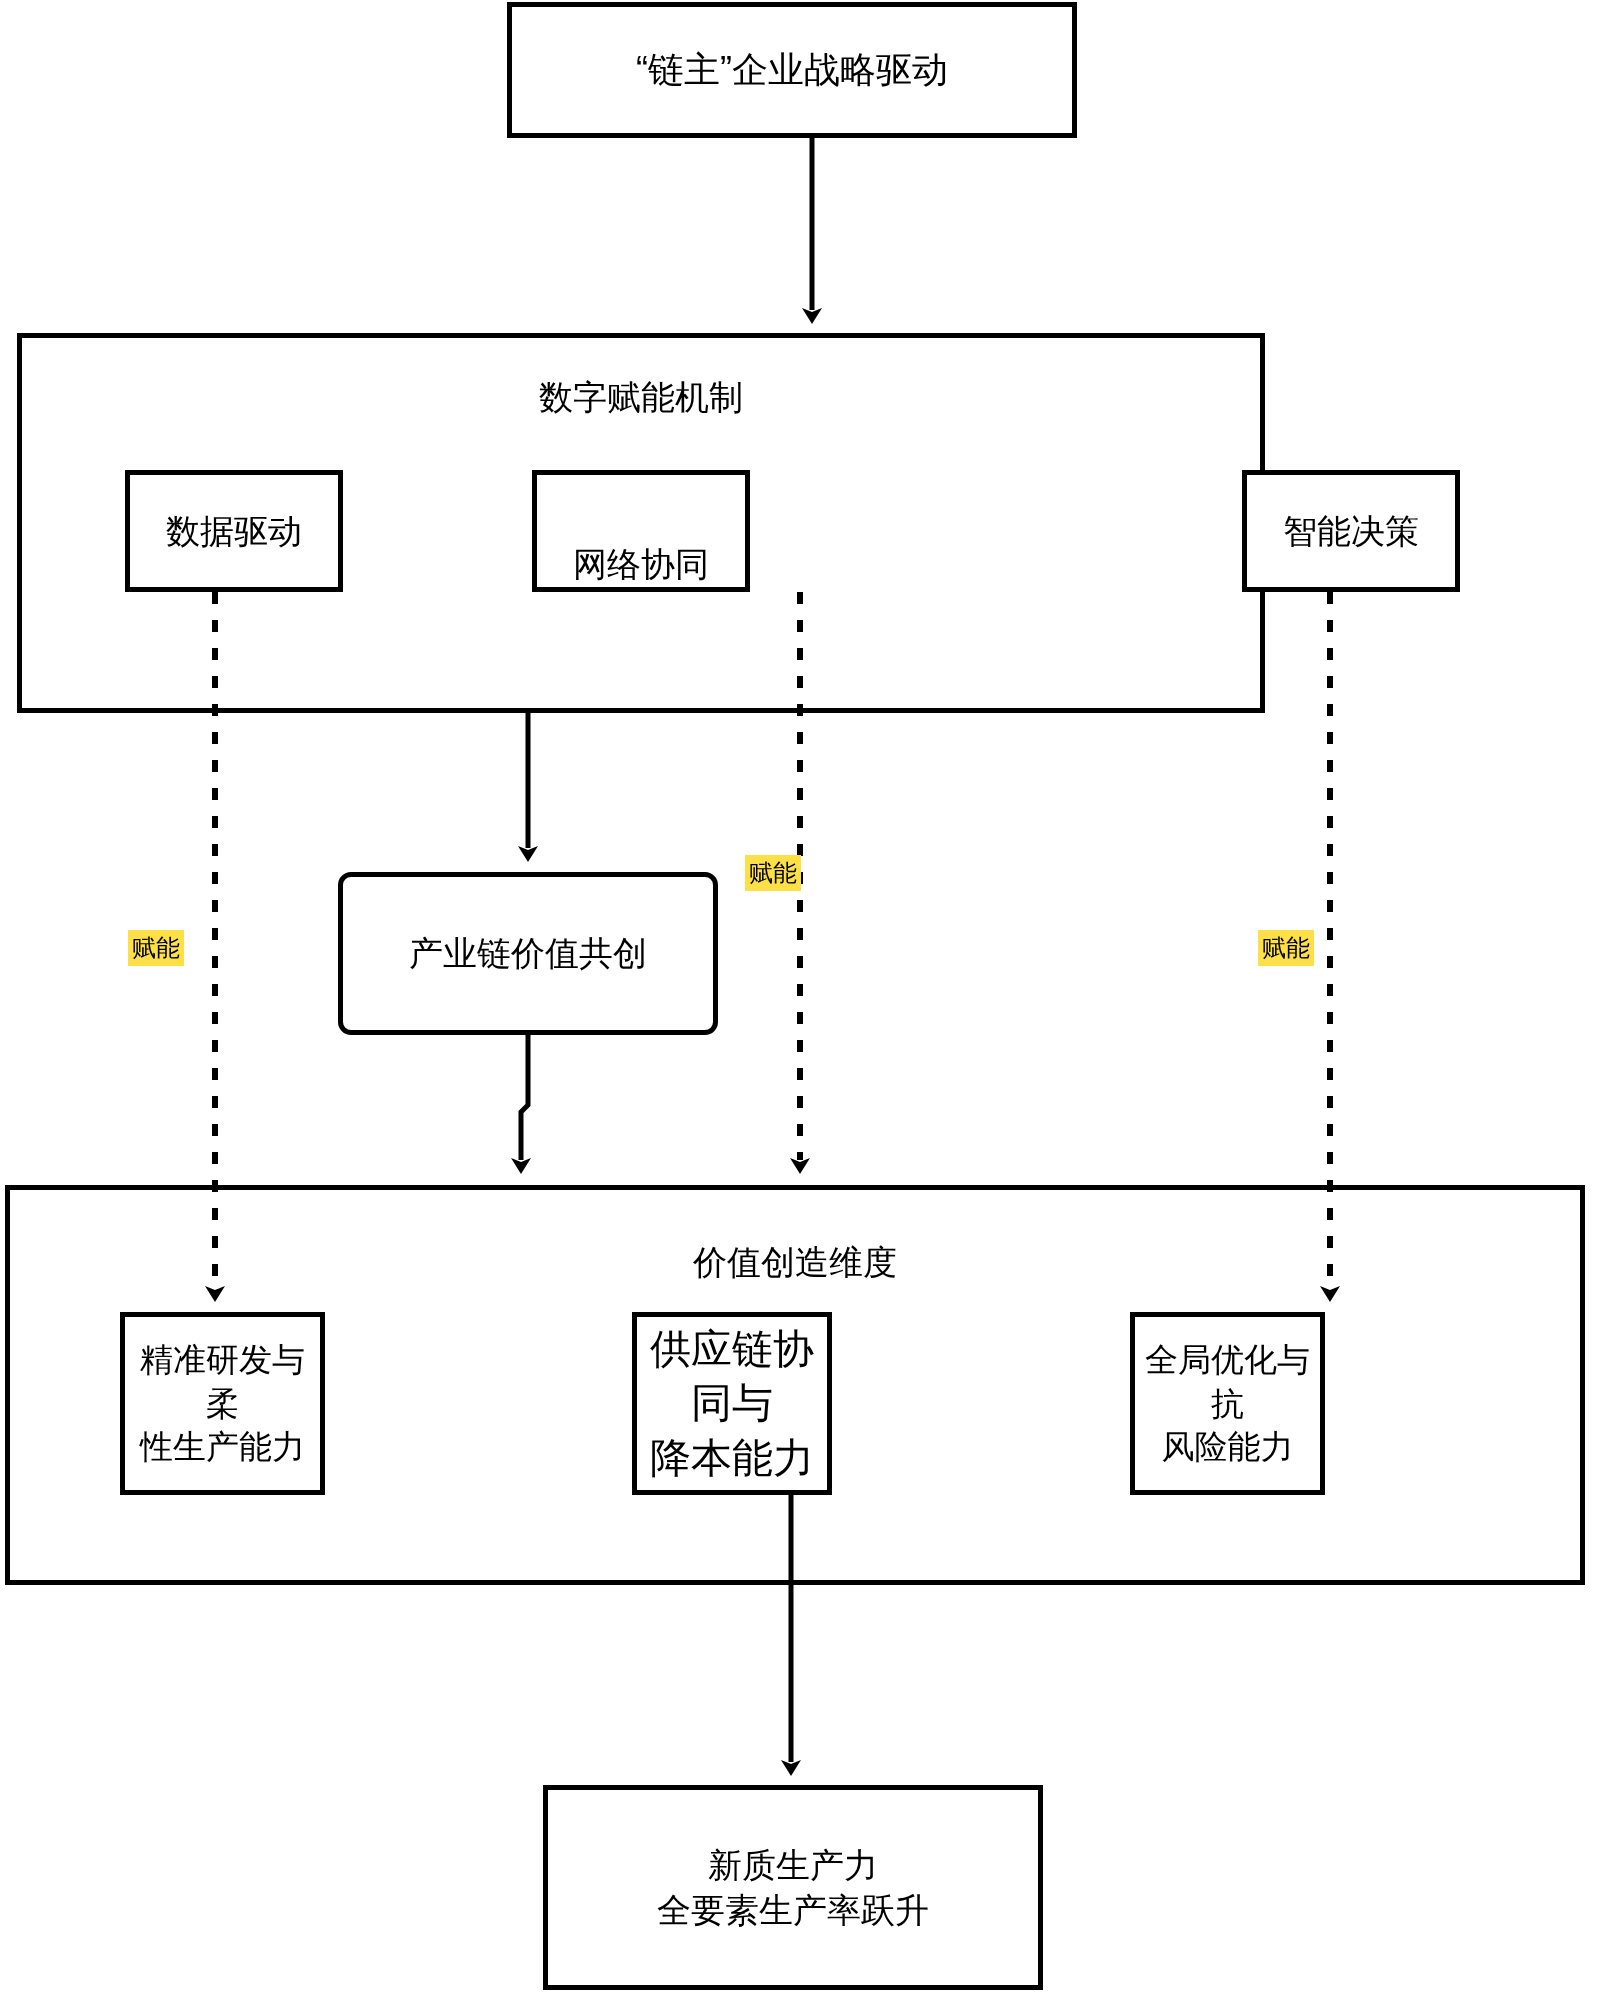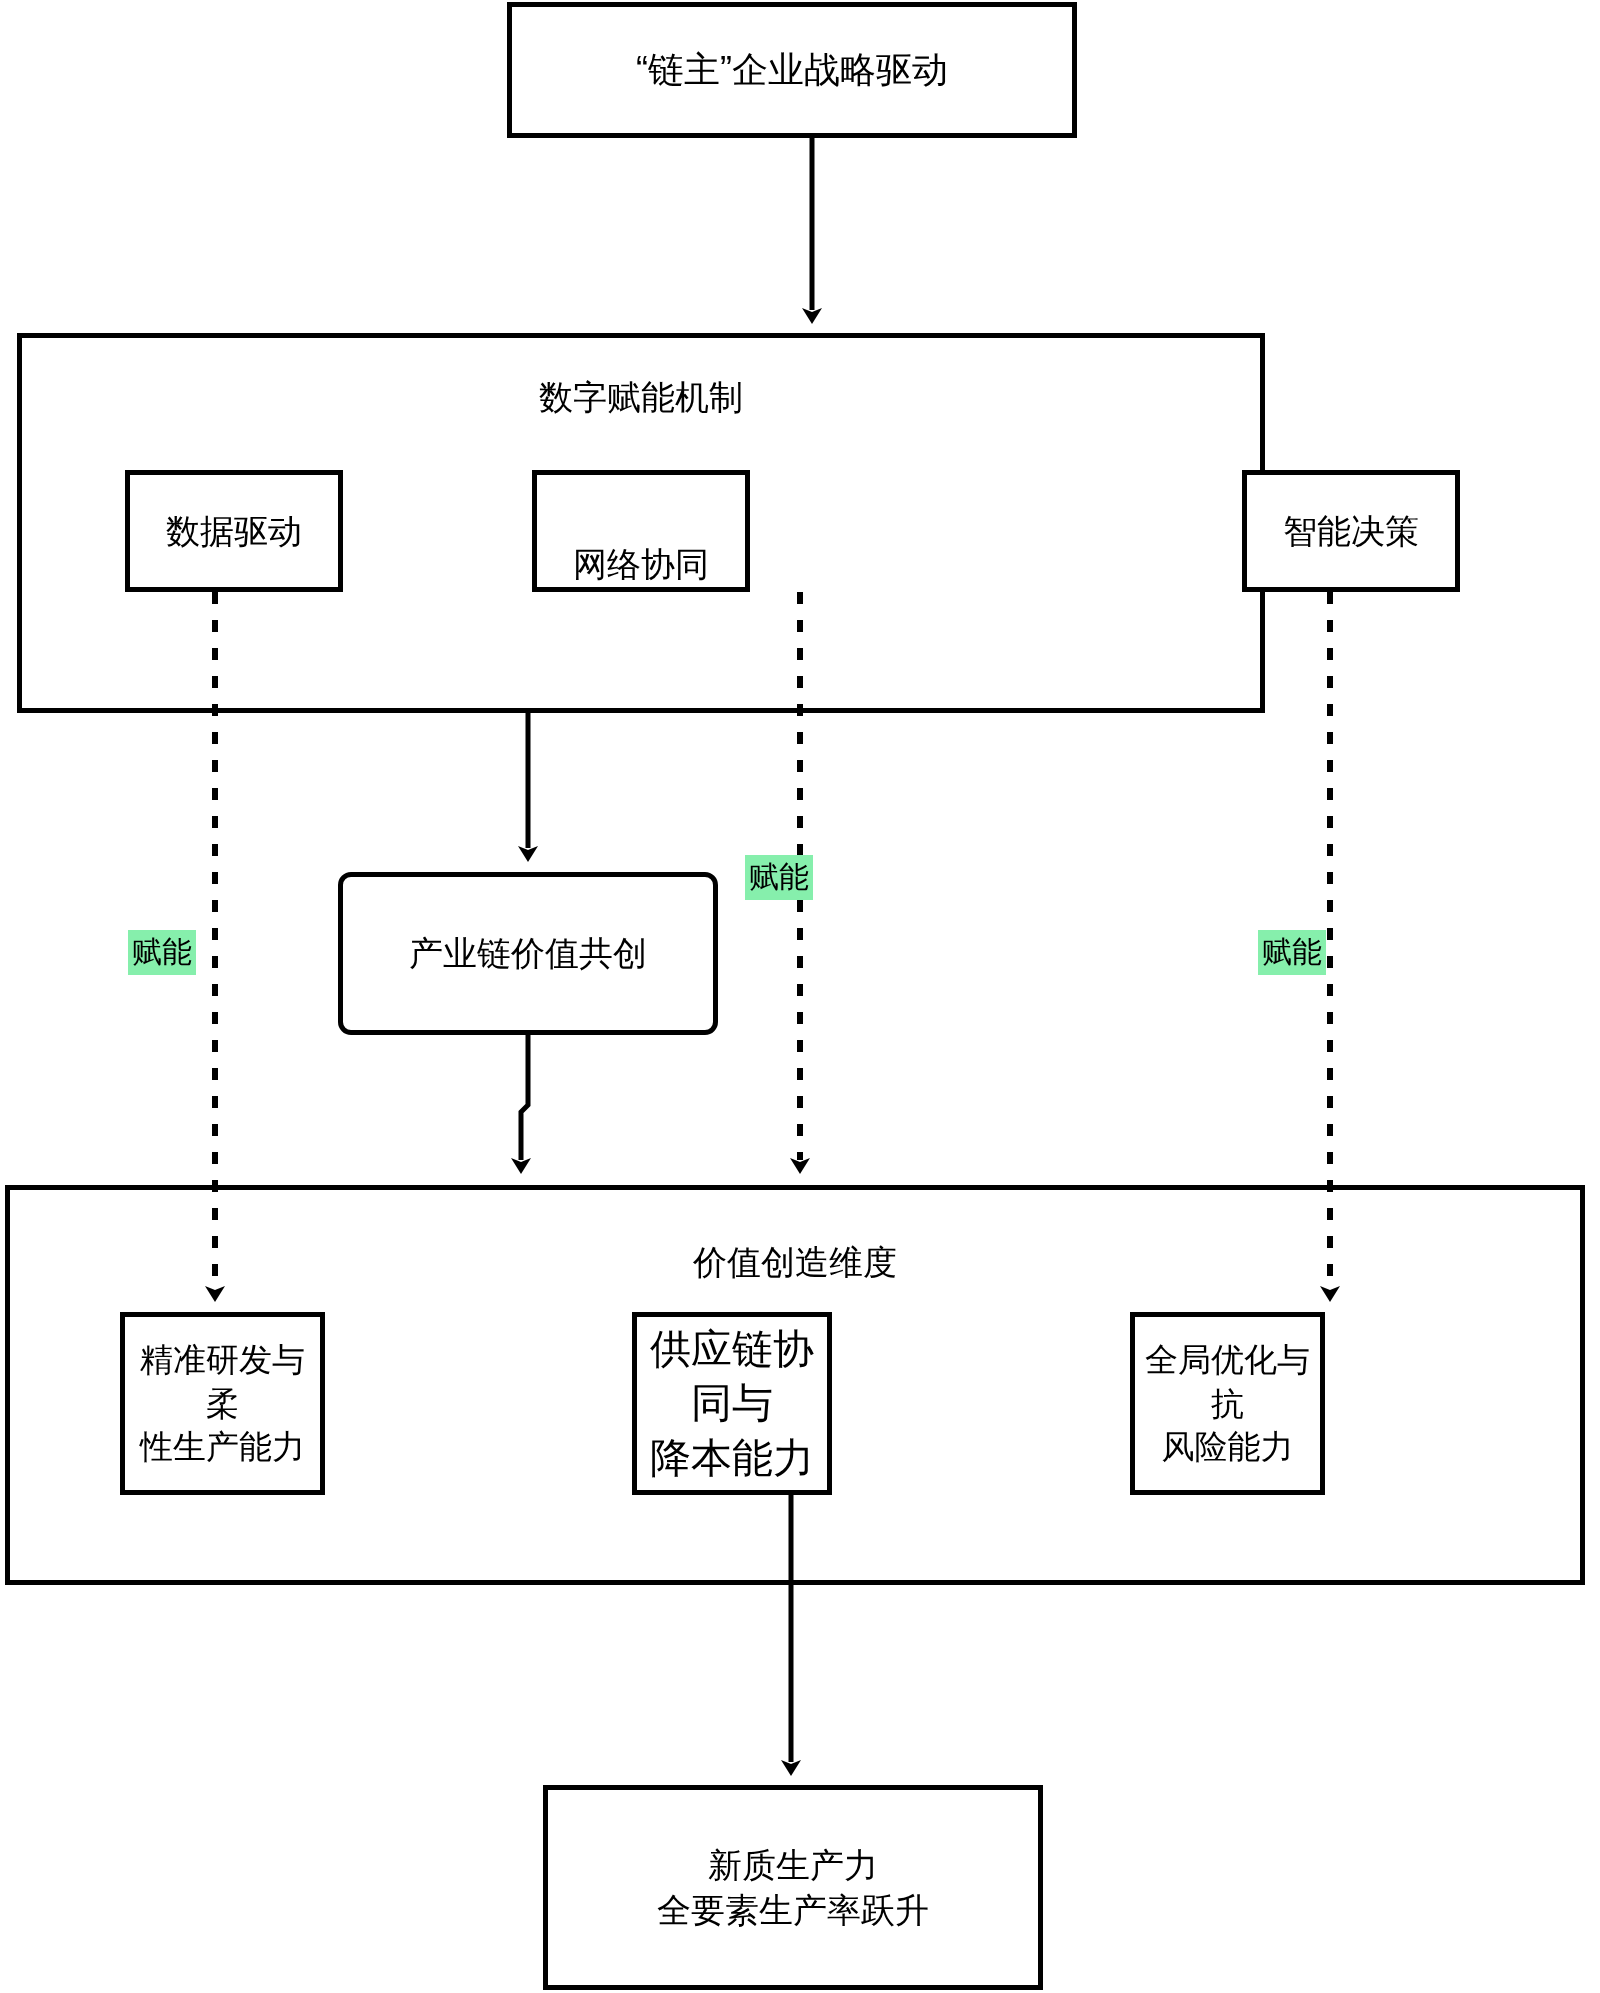--- a/index.html
+++ b/index.html
@@ -4,21 +4,21 @@
 <style>
   html,body{margin:0;padding:0;background:#ffffff;}
   body{width:1600px;height:1993px;font-family:"Liberation Sans","DejaVu Sans",sans-serif;color:#000;}
   #stage{position:relative;width:1600px;height:1993px;overflow:hidden;background:#fff;padding-left:31px;}
   svg#wires{position:absolute;left:0;top:0;width:1600px;height:1993px;}
 
   .box{position:absolute;box-sizing:border-box;border:5px solid #000;background:#fff;
        display:flex;align-items:center;justify-content:center;text-align:center;line-height:1.32;}
   .container{position:absolute;box-sizing:border-box;border:5px solid #000;background:transparent;}
   .ctitle{position:absolute;left:0;width:100%;text-align:center;font-size:34px;}
-  .edge-label{position:absolute;font-size:30px;background:#86efac;padding:2px 4px;white-space:nowrap;}
+  .edge-label{position:absolute;font-size:24px;background:#fde047;padding:2px 4px;white-space:nowrap;}
 
   
   #n-top{left:507px;top:2px;width:570px;height:136px;font-size:36px;}
 
   
   #c-mech{left:17px;top:333px;width:1248px;height:380px;}
   #c-mech .ctitle{top:37px;}
   #n-m0{left:125px;top:470px;width:218px;height:122px;font-size:34px;}
   #n-m1{left:532px;top:470px;width:218px;height:122px;font-size:34px;align-items:flex-end;}
   #n-m2{left:1242px;top:470px;width:218px;height:122px;font-size:34px;}

